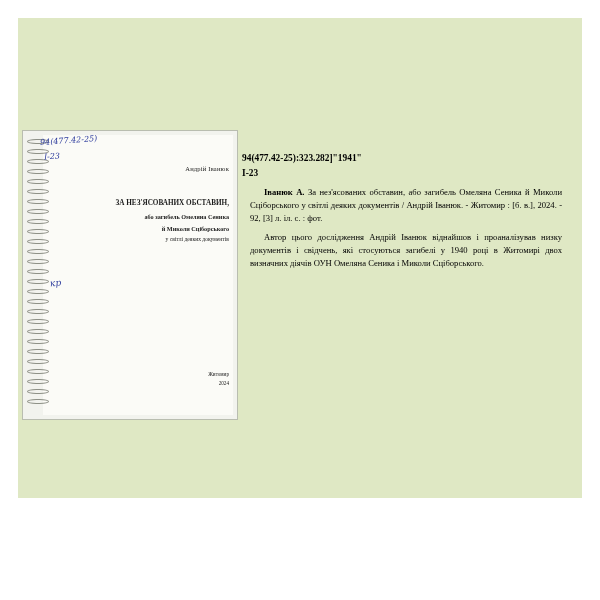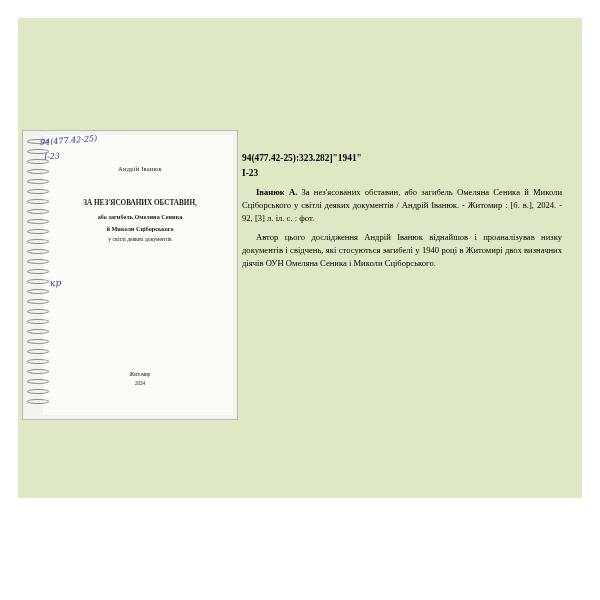--- a/index.html
+++ b/index.html
@@ -63,21 +63,21 @@
     border-radius: 50%/60%;
     background: transparent;
     box-sizing: border-box;
   }
   .cover-text {
     position: absolute;
     left: 28px;
     right: 8px;
     top: 0;
     bottom: 0;
-    text-align: center;
+    text-align: right;
     color: #1c1c1c;
   }
   .cover-author {
     margin-top: 34px;
     font-size: 6.5px;
     letter-spacing: .2px;
   }
   .cover-title {
     margin-top: 26px;
     font-size: 7.2px;
@@ -132,20 +132,21 @@
   }
   .cutter {
     font-weight: bold;
     font-size: 9.4px;
     margin-bottom: 6px;
   }
   .para {
     text-indent: 14px;
     margin-bottom: 7px;
     text-align: justify;
+    margin-left: 8px;
   }
   .para b { font-weight: bold; }
 </style>
 </head>
 <body>
 
 <div id="page">
 
   <div class="green-panel"></div>
 

